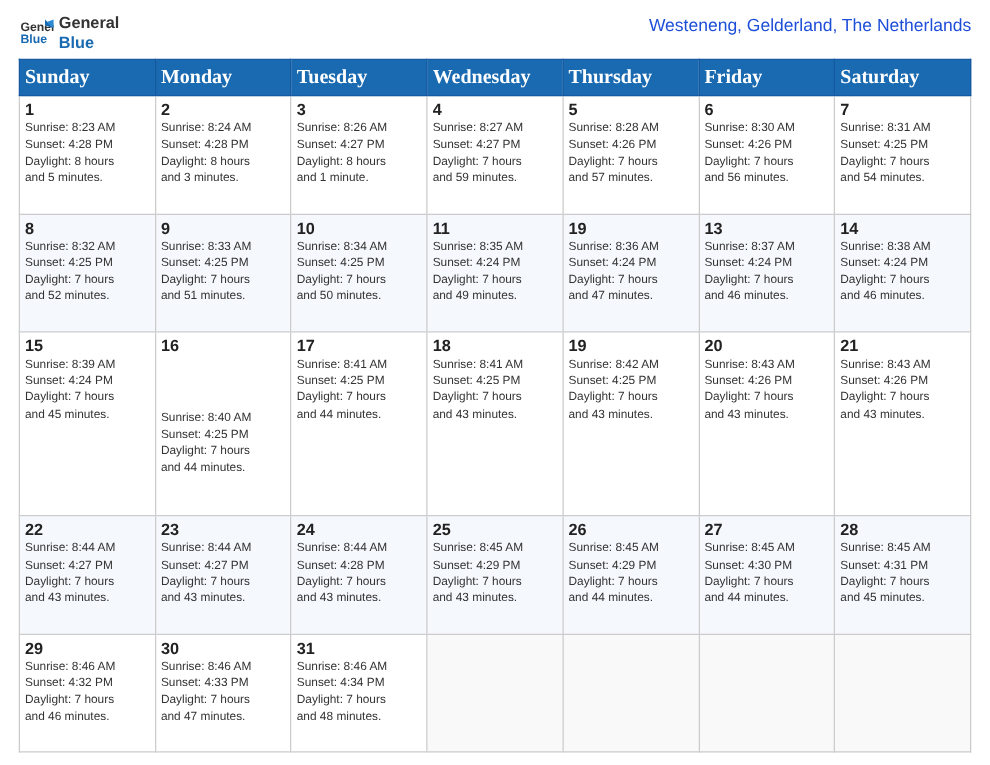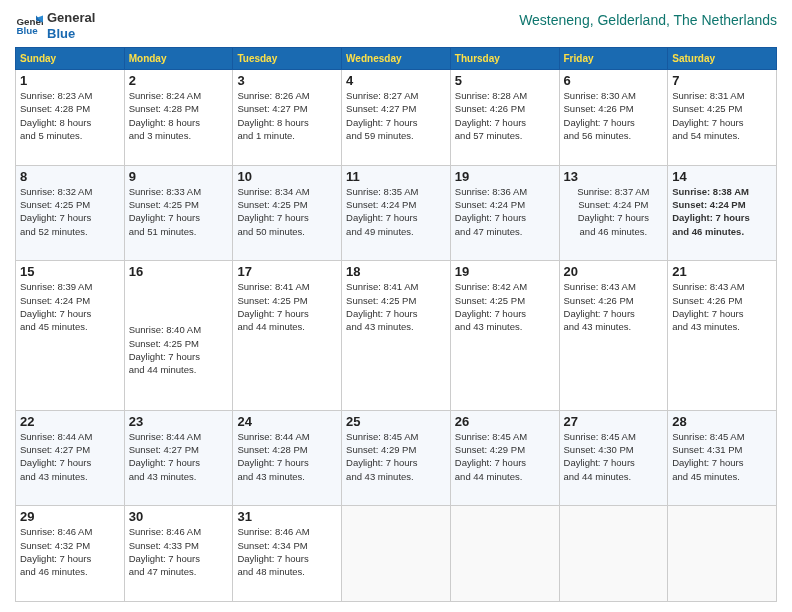--- a/index.html
+++ b/index.html
@@ -42,38 +42,39 @@
       text-align: right;
     }
     .main-title {
       font-size: 30px;
       font-weight: bold;
       color: #333;
       line-height: 1.1;
     }
     .subtitle {
       font-size: 14px;
-      color: #0f766e;
+      color: #1d4ed8;
       margin-top: 2px;
     }
     .calendar {
       flex: 1;
       border: 1px solid #ccc;
       border-collapse: collapse;
       width: 100%;
       table-layout: fixed;
     }
     .calendar th {
       background: #1a6ab1;
-      color: #fde047;
-      font-size: 10px;
+      color: #ffffff;
+      font-size: 16px;
       font-weight: bold;
       padding: 5px 4px;
       border: 1px solid #1559a0;
       text-align: left;
+      font-family: Liberation Serif, serif;
     }
     .calendar td {
       border: 1px solid #ccc;
       vertical-align: top;
       padding: 3px 4px;
       font-size: 9.5px;
       color: #333;
       background: #fff;
     }
     .calendar tr:nth-child(even) td {
@@ -211,28 +212,28 @@
           </td>
           <td>
             <span class="day-num">19</span>
             <div class="day-info" style="white-space: pre-line;">Sunrise: 8:36 AM
 Sunset: 4:24 PM
 Daylight: 7 hours
 and 47 minutes.</div>
           </td>
           <td>
             <span class="day-num">13</span>
-            <div class="day-info" style="white-space: pre-line; text-align: center;">Sunrise: 8:37 AM
+            <div class="day-info" style="white-space: pre-line;">Sunrise: 8:37 AM
 Sunset: 4:24 PM
 Daylight: 7 hours
 and 46 minutes.</div>
           </td>
           <td>
             <span class="day-num">14</span>
-            <div class="day-info" style="white-space: pre-line; font-weight: bold;">Sunrise: 8:38 AM
+            <div class="day-info" style="white-space: pre-line;">Sunrise: 8:38 AM
 Sunset: 4:24 PM
 Daylight: 7 hours
 and 46 minutes.</div>
           </td>
         </tr>
         <tr>
           <td>
             <span class="day-num">15</span>
             <div class="day-info" style="white-space: pre-line;">Sunrise: 8:39 AM
 Sunset: 4:24 PM

